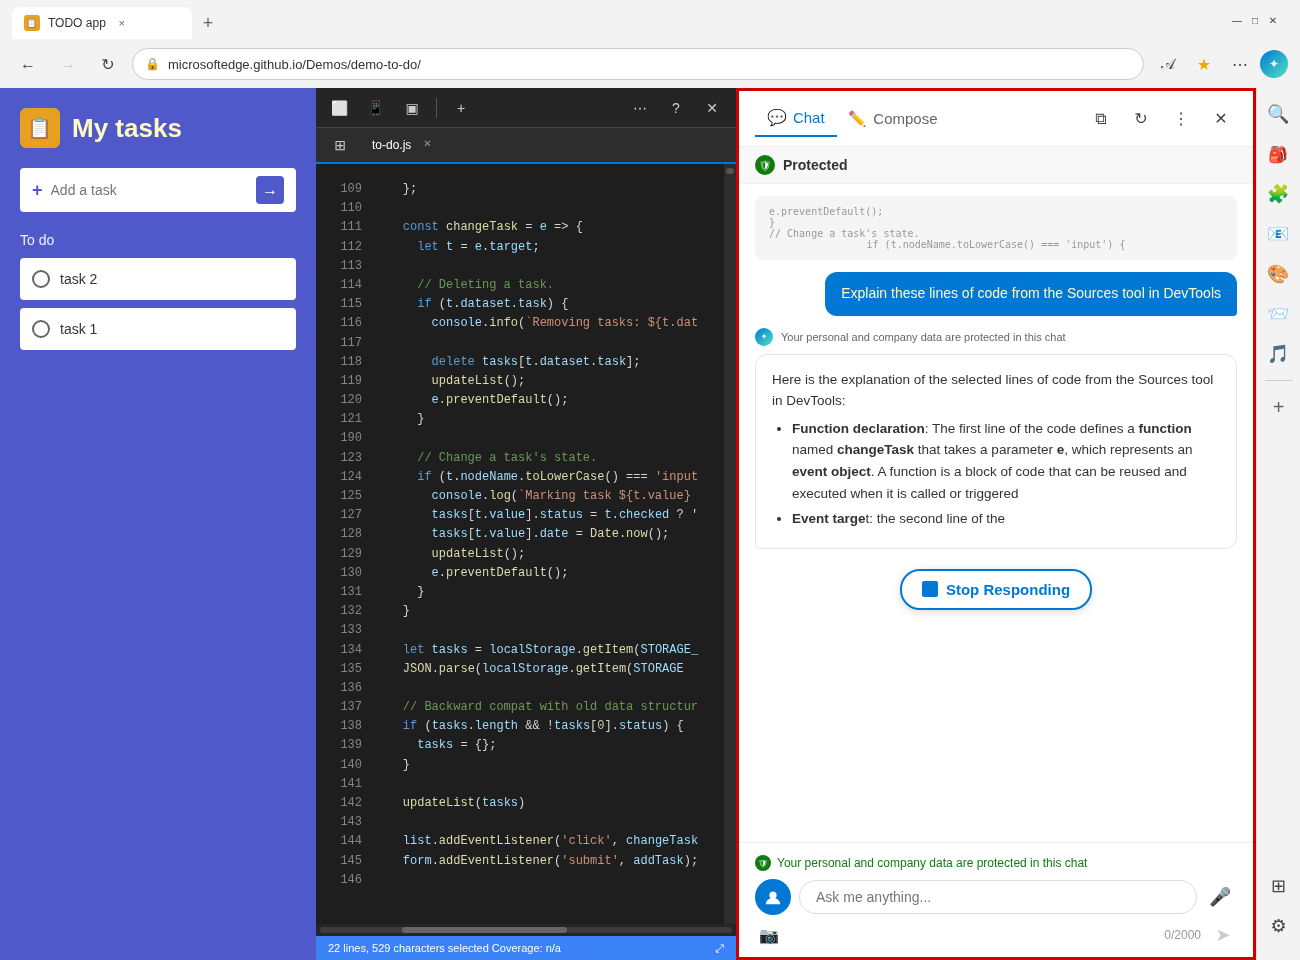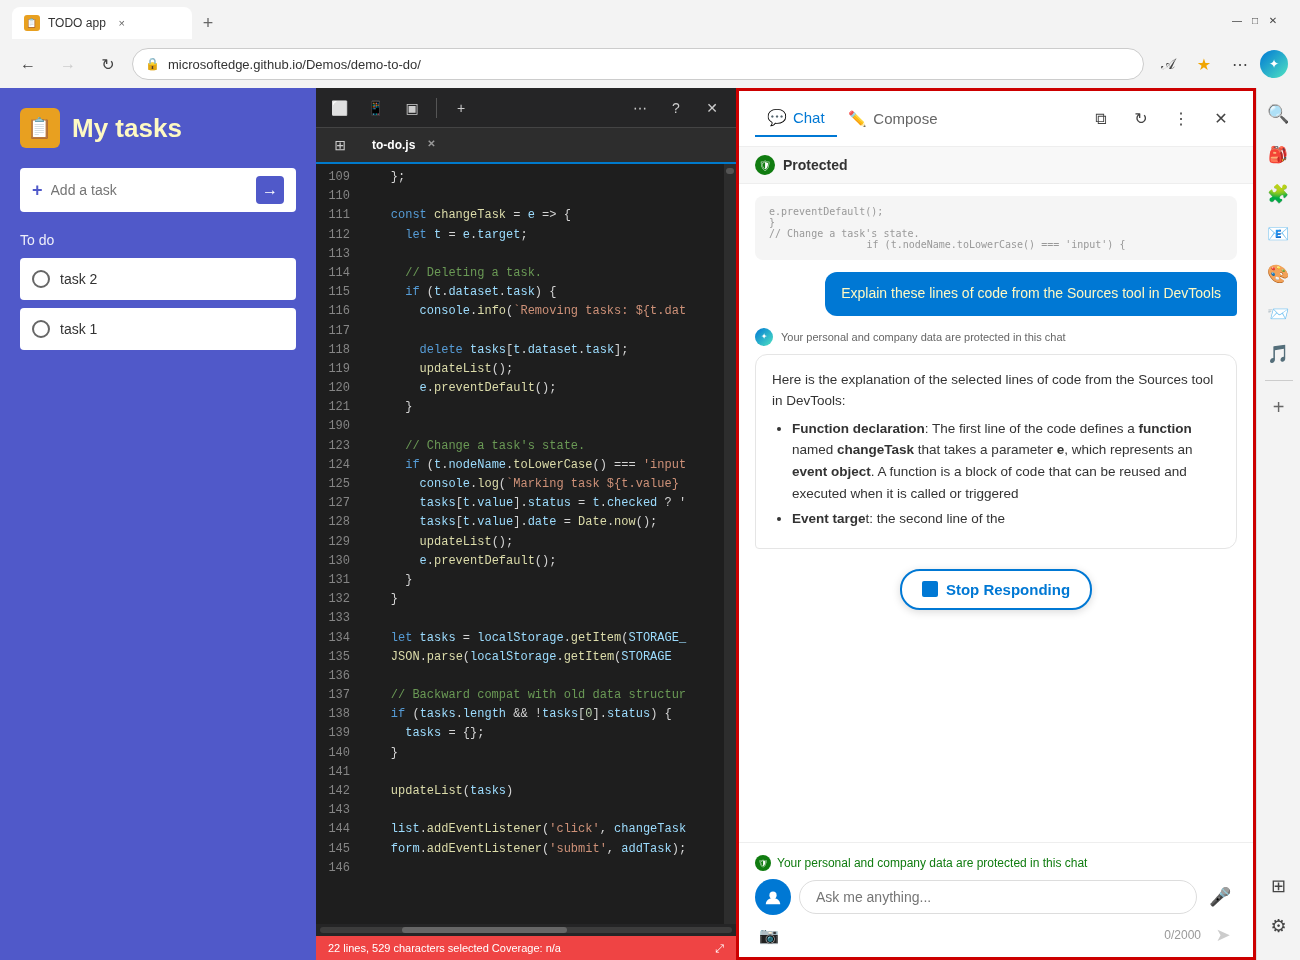--- a/index.html
+++ b/index.html
@@ -38,42 +38,42 @@
     .task-item { background: white; border-radius: 4px; display: flex; align-items: center; padding: 12px; gap: 10px; margin-bottom: 8px; cursor: pointer; }
     .task-checkbox { width: 18px; height: 18px; border: 2px solid #666; border-radius: 50%; flex-shrink: 0; }
     .task-text { font-size: 14px; color: #333; }
 
     
     .devtools-panel { width: 420px; background: #1e1e1e; display: flex; flex-direction: column; flex-shrink: 0; }
     .devtools-tabs { height: 40px; background: #252526; display: flex; align-items: center; padding: 0 8px; gap: 4px; border-bottom: 1px solid #444; }
     .devtools-tab-btn { width: 32px; height: 32px; display: flex; align-items: center; justify-content: center; color: #ccc; font-size: 14px; cursor: pointer; border-radius: 4px; }
     .devtools-tab-sep { width: 1px; height: 20px; background: #555; margin: 0 4px; }
     .devtools-file-tab { height: 36px; background: #2d2d2d; display: flex; align-items: center; padding: 0 8px; gap: 8px; border-bottom: 2px solid #007acc; }
-    .file-tab-item { display: flex; gap: 12px; padding: 4px 8px; color: #ccc; font-size: 12px; cursor: pointer; font-weight: bold; }
+    .file-tab-item { display: flex; gap: 12px; padding: 4px 8px; color: #ccc; font-size: 12px; cursor: pointer; }
     .file-tab-item.active { color: white; }
     .file-tab-close { color: #999; font-size: 10px; cursor: pointer; }
     .code-editor { flex: 1; overflow: hidden; display: flex; flex-direction: column; position: relative; }
-    .code-content { flex: 1; padding: 4px; font-family: 'Consolas', 'Courier New', monospace; font-size: 12px; line-height: 1.6; color: #d4d4d4; overflow: hidden; }
+    .code-content { flex: 1; padding: 16px; font-family: 'Consolas', 'Courier New', monospace; font-size: 12px; line-height: 1.6; color: #d4d4d4; overflow: hidden; }
     .code-line { display: flex; white-space: pre; }
     .line-num { width: 42px; text-align: right; padding-right: 12px; color: #858585; user-select: none; flex-shrink: 0; }
     .line-content { flex: 1; overflow: hidden; }
     .kw { color: #569cd6; }
     .fn { color: #dcdcaa; }
     .str { color: #ce9178; }
     .cmt { color: #6a9955; }
     .num { color: #b5cea8; }
     .var { color: #9cdcfe; }
     .op { color: #d4d4d4; }
     .scrollbar-h { height: 12px; background: #252526; display: flex; align-items: center; padding: 0 4px; }
     .scrollbar-track { flex: 1; height: 6px; background: #3c3c3c; border-radius: 3px; }
     .scrollbar-thumb { width: 40%; height: 6px; background: #666; border-radius: 3px; margin-left: 20%; }
     .vert-scrollbar { width: 12px; background: #252526; }
     .code-with-scrollbar { display: flex; flex: 1; overflow: hidden; }
     .code-main { flex: 1; overflow: hidden; }
-    .status-bar { height: 24px; background: #ef4444; display: flex; align-items: center; padding: 0 12px; gap: 8px; font-size: 11px; color: white; }
+    .status-bar { height: 24px; background: #3b82f6; display: flex; align-items: center; padding: 0 12px; gap: 8px; font-size: 11px; color: white; }
 
     
     .chat-panel { flex: 1; display: flex; border: 3px solid #c00; position: relative; }
     .chat-content { flex: 1; display: flex; flex-direction: column; background: white; overflow: hidden; }
     .chat-header { height: 56px; background: white; border-bottom: 1px solid #eee; display: flex; align-items: center; padding: 0 16px; gap: 0; }
     .chat-tab { display: flex; align-items: center; gap: 6px; padding: 8px 12px; cursor: pointer; border-bottom: 2px solid #0078d4; color: #0078d4; font-size: 15px; font-weight: 500; }
     .chat-tab-icon { font-size: 16px; }
     .compose-tab { display: flex; align-items: center; gap: 6px; padding: 8px 12px; cursor: pointer; color: #666; font-size: 15px; }
     .chat-header-icons { margin-left: auto; display: flex; align-items: center; gap: 8px; }
     .chat-header-icon { width: 32px; height: 32px; display: flex; align-items: center; justify-content: center; color: #444; font-size: 16px; cursor: pointer; border-radius: 4px; }

